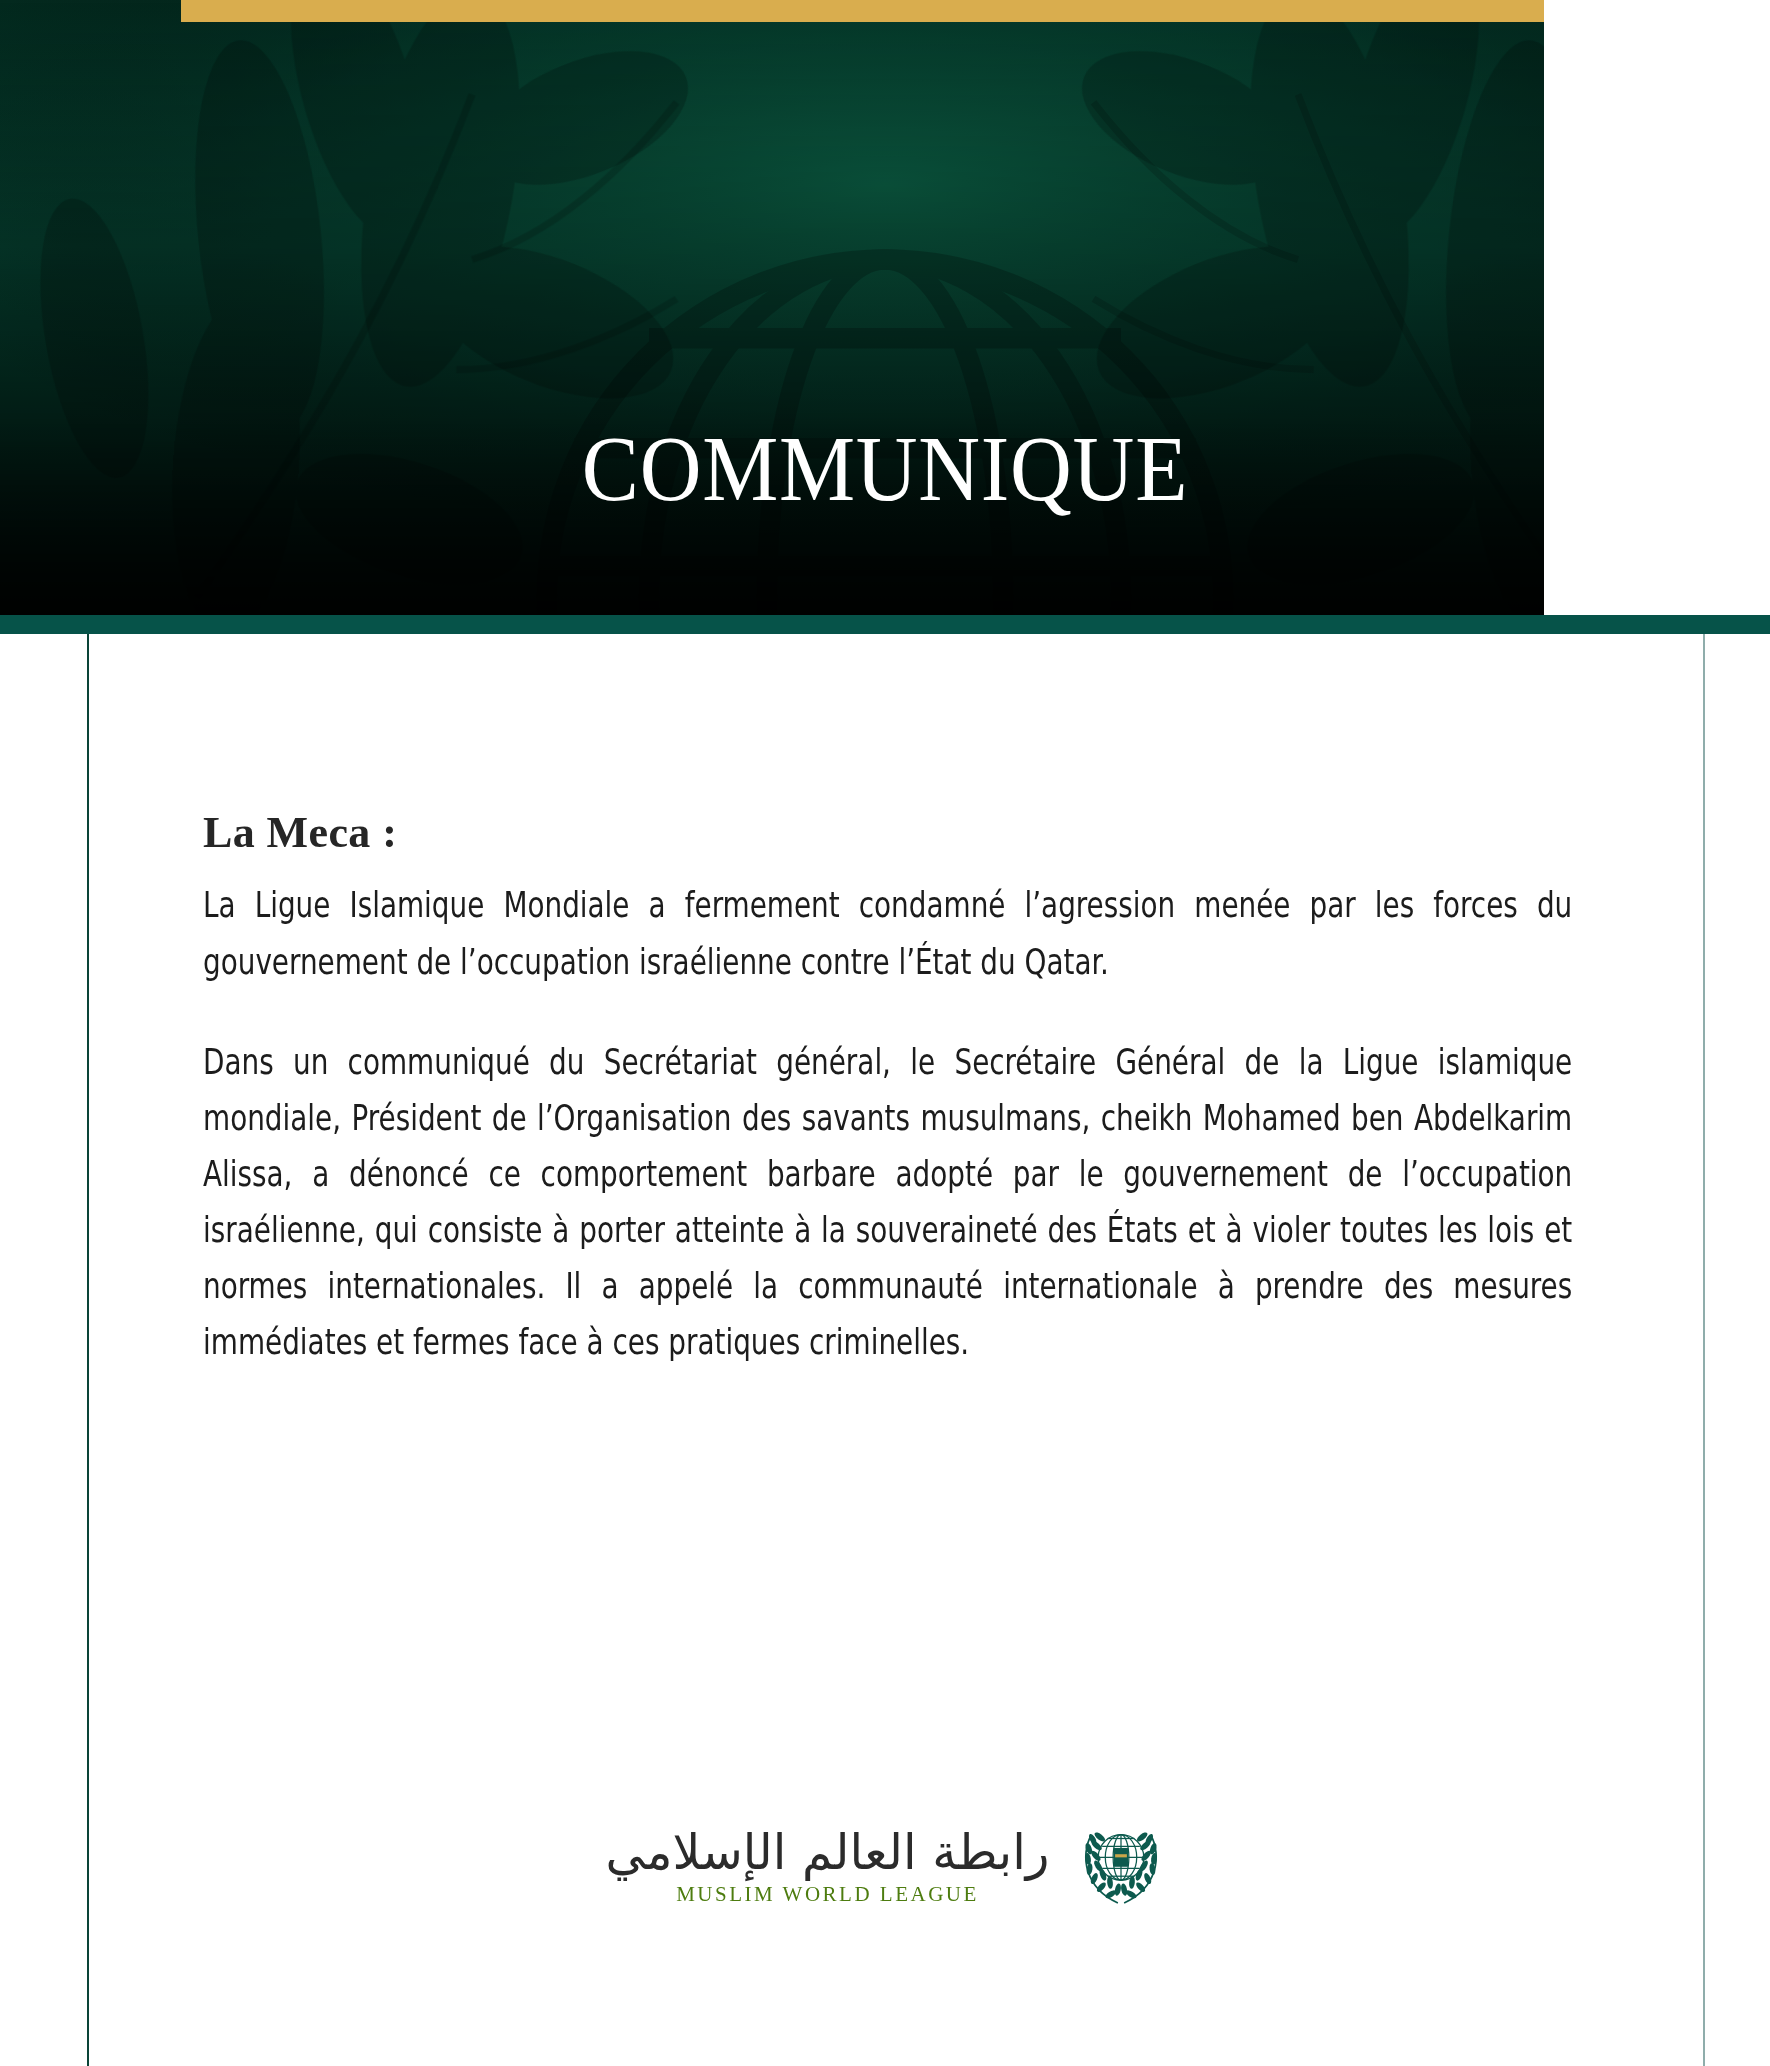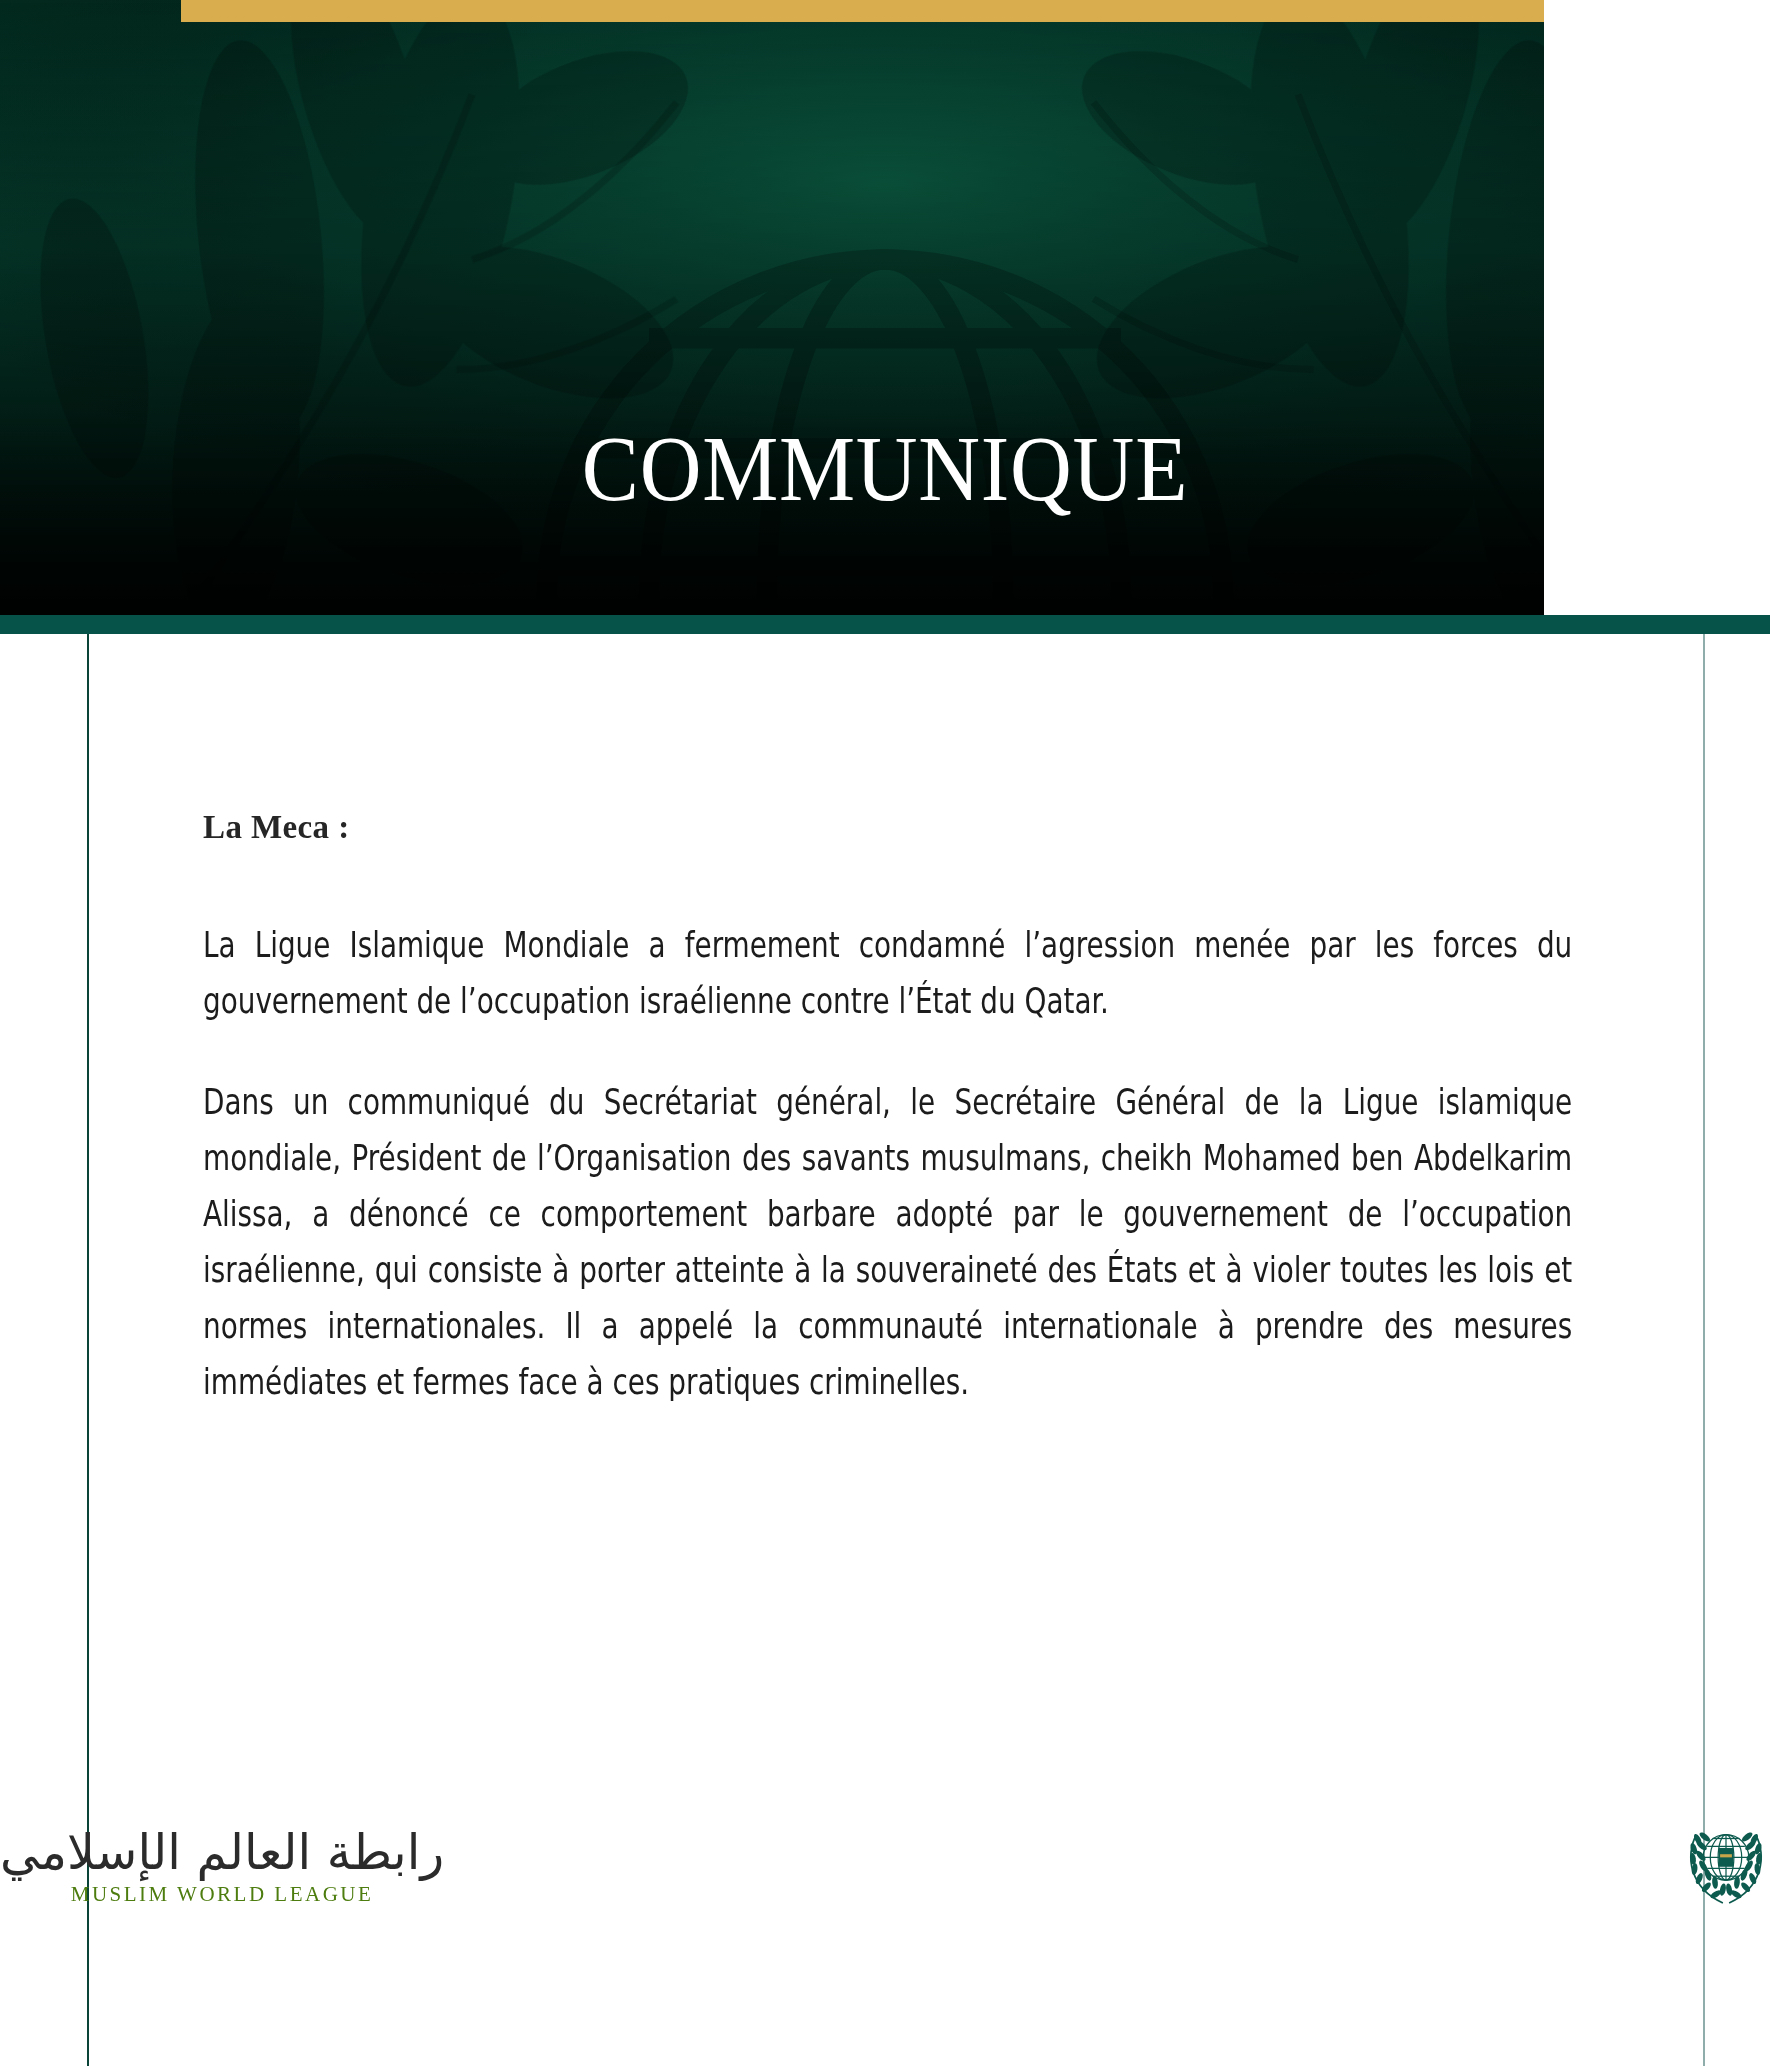--- a/index.html
+++ b/index.html
@@ -97,24 +97,24 @@
   .content {
     position: absolute;
     left: 203px;
     top: 809px;
     width: 1369px;
   }
 
   .heading {
     font-family: "Liberation Serif", "DejaVu Serif", serif;
     font-weight: bold;
-    font-size: 33px;
+    font-size: 44px;
     line-height: 1.1;
     color: #262626;
-    margin: 0 0 72px 0;
+    margin: 0 0 20px 0;
     letter-spacing: 0.4px;
   }
 
   .para {
     font-family: "DejaVu Sans Condensed", "Liberation Sans Narrow", "Liberation Sans", sans-serif;
     font-size: 36px;
     line-height: 1.56;
     color: #1c1c1c;
     text-align: justify;
     margin: 0 0 44px 0;
@@ -125,21 +125,21 @@
   }
   .para:last-child { margin-bottom: 0; }
 
   
   .logo-wrap {
     position: absolute;
     left: 0;
     top: 1818px;
     width: 1770px;
     display: flex;
-    justify-content: space-between;
+    justify-content: center;
     align-items: center;
     gap: 27px;
   }
   .logo-text-block {
     display: flex;
     flex-direction: column;
     align-items: center;
     justify-content: center;
   }
   .logo-arabic {

